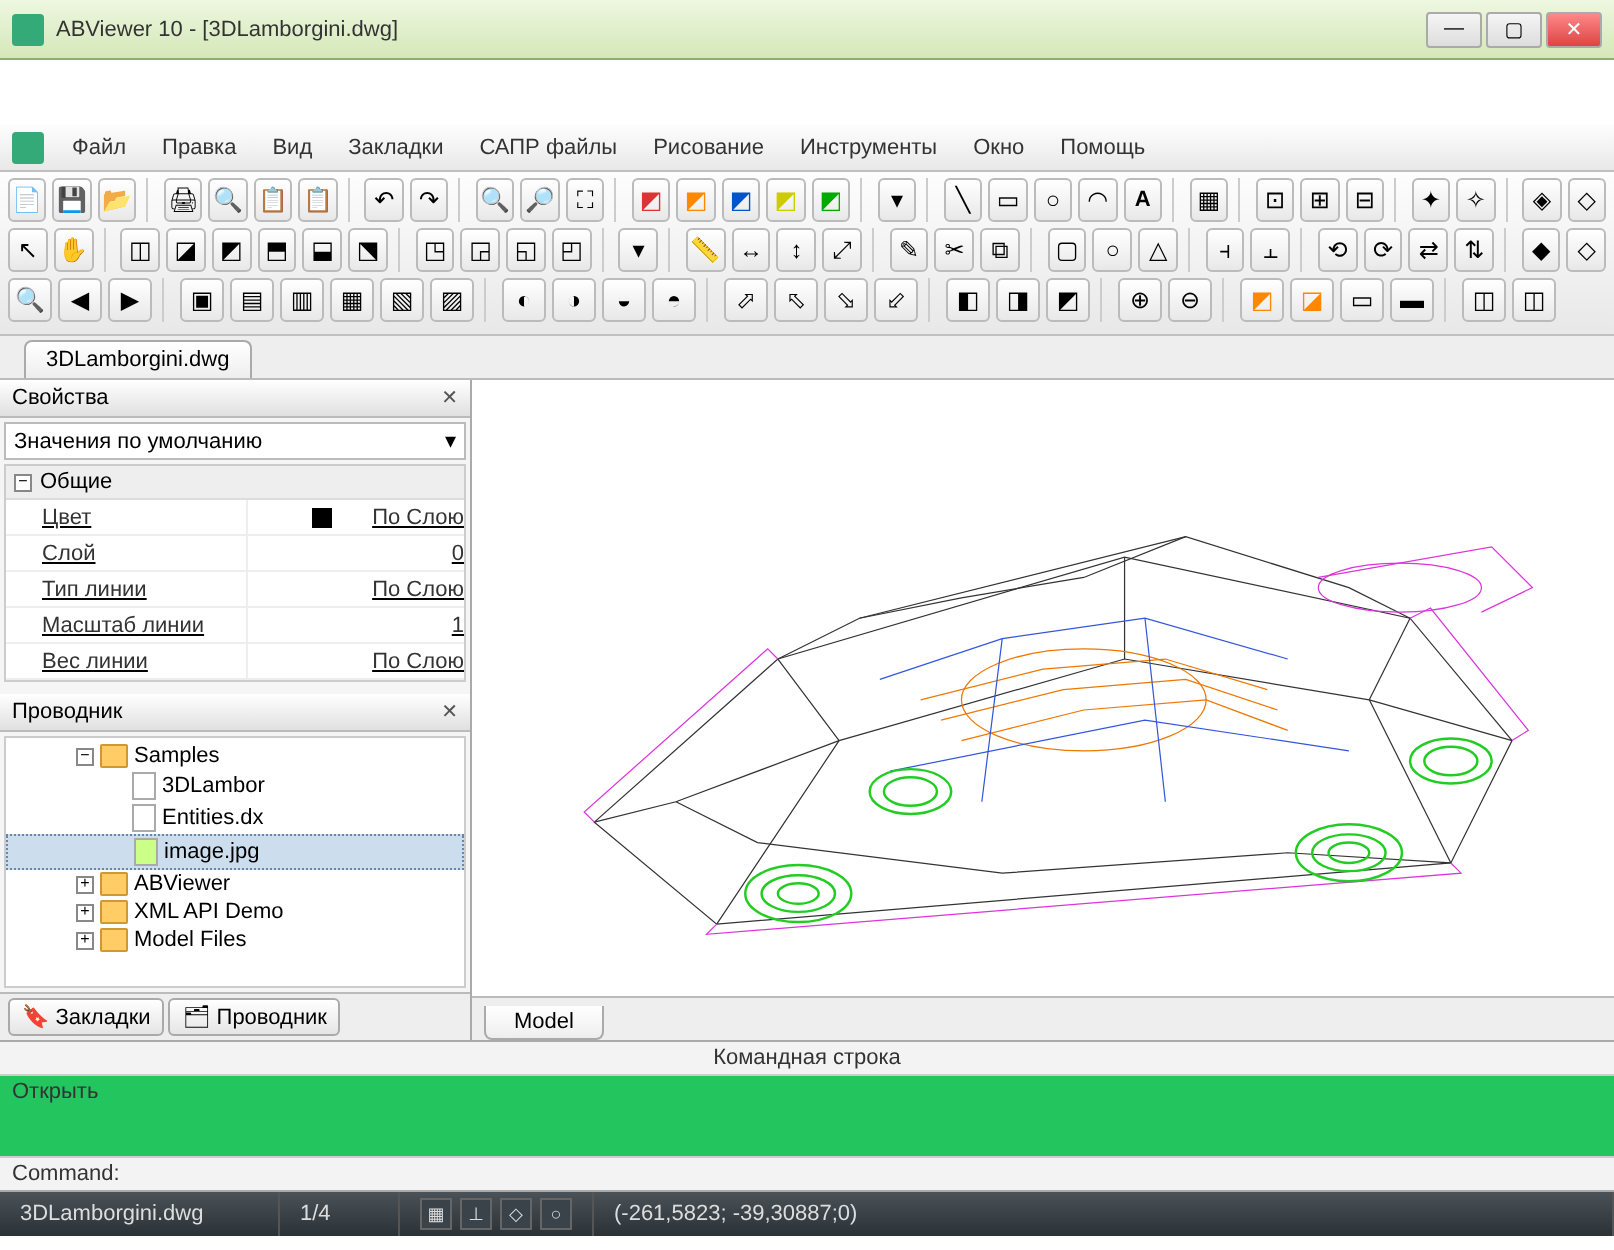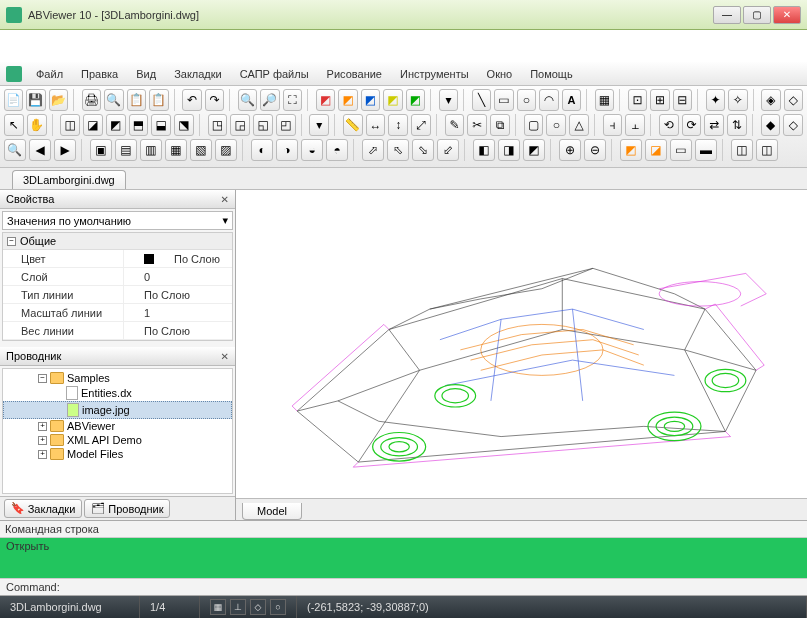--- a/index.html
+++ b/index.html
@@ -29,44 +29,44 @@
 .file-tab { background: linear-gradient(#fff,#eee); border: 1px solid #aaa; border-bottom: none; padding: 3px 10px; border-radius: 4px 4px 0 0; font-size: 11px; }
 
 
 .main { display: flex; height: 330px; }
 .sidebar { width: 236px; background: #f5f5f5; border-right: 1px solid #aaa; display:flex; flex-direction: column; }
 .panel-title { background: linear-gradient(#fff,#e0e0e0); border-bottom: 1px solid #bbb; padding: 3px 6px; display:flex; align-items:center; justify-content:space-between; }
 .panel-title .x { font-size: 10px; color:#555; cursor:pointer; }
 .dropdown { background:#fff; border: 1px solid #bbb; margin: 2px; padding: 2px 4px; display:flex; justify-content:space-between; align-items:center; }
 .prop-grid { background:#fff; border: 1px solid #ccc; margin: 0 2px; }
 .prop-section { background:#eee; padding: 2px 4px; border-bottom: 1px solid #ddd; display:flex; align-items:center; gap:4px; }
-.prop-row { display:flex; border-bottom: 1px solid #eee; height: 18px; align-items:center; }
+.prop-row { display:flex; border-bottom: 1px solid #eee; height: 18px; align-items:center;text-decoration:underline; }
 .prop-row .k { width: 120px; padding-left: 18px; color:#333; }
-.prop-row .v { flex: 1; padding-left: 20px; color:#333; border-left:1px solid #eee; height:100%; display:flex; align-items:center; gap:20px; }
+.prop-row .v { flex: 1; padding-left: 4px; color:#333; border-left:1px solid #eee; height:100%; display:flex; align-items:center; gap:20px;justify-content:flex-end; }
 .color-swatch { width:10px; height:10px; background:#000; display:inline-block; }
 .explorer { flex:1; background:#fff; border:1px solid #ccc; margin:2px; overflow:hidden; font-size:11px; }
 .tree { padding: 2px 0; }
 .tree-row { display:flex; align-items:center; padding: 1px 4px; gap:3px; white-space:nowrap; }
 .tree-row .indent { display:inline-block; }
 .folder-ico { width:14px; height:12px; background:#fc6; border:1px solid #c93; border-radius:1px; }
 .file-ico { width:12px; height:14px; background:#fff; border:1px solid #aaa; }
 .tree-row.sel { background:#cde; border:1px dotted #68a; }
 .expander { width:9px; height:9px; border:1px solid #888; display:flex; align-items:center; justify-content:center; font-size:8px; line-height:1; background:#fff; }
 .bottom-tabs { display:flex; gap:2px; padding:2px 4px; background:#eee; border-top:1px solid #bbb; }
 .bottom-tab { display:flex; align-items:center; gap:3px; background:linear-gradient(#fff,#e5e5e5); border:1px solid #aaa; padding:2px 6px; border-radius:3px; cursor:pointer; }
 
 
 .viewport { flex:1; background:#fff; position:relative; overflow:hidden; }
 .viewport svg { width:100%; height:100%; }
 .model-tab-strip { position:absolute; bottom:0; left:0; right:0; height:22px; background:#eee; border-top:1px solid #bbb; display:flex; align-items:flex-end; padding-left:6px; }
 .model-tab { background:linear-gradient(#fff,#eee); border:1px solid #aaa; padding:2px 14px; border-radius:0 0 4px 4px; border-top:none; }
 
 
 .cmd-area { border-top: 1px solid #aaa; }
-.cmd-label { background:#f3f3f3; border-bottom:1px solid #ccc; padding:2px 5px; color:#333; }
+.cmd-label { background:#f3f3f3; border-bottom:1px solid #ccc; padding:2px 5px; color:#333;text-align:center; }
 .cmd-body { background:#22c55e; padding:2px 6px; height:40px; color:#333; }
 .cmd-prompt { background:#f3f3f3; border-top:1px solid #ccc; border-bottom:1px solid #aaa; padding:2px 6px; color:#333; }
 
 
 .statusbar { height:22px; background: linear-gradient(#4a5258,#2a3238); display:flex; align-items:center; color:#ddd; font-size:11px; }
 .status-cell { padding: 0 10px; border-right:1px solid #555; height:100%; display:flex; align-items:center; gap:4px; }
 .status-cell.flex { flex:1; }
 .snap-btn { width:16px; height:16px; border:1px solid #666; background:#3a434a; display:flex; align-items:center; justify-content:center; font-size:9px; }
 </style>
 </head>
@@ -271,20 +271,25 @@
       <span class="x">✕</span>
     </div>
     <div class="explorer">
       <div class="tree">
         <div class="tree-row">
           <span class="indent" style="width:28px"></span>
             <span class="expander">−</span>
           <span class="folder-ico"></span>
           <span>Samples</span>
         </div>
+        <div class="tree-row">
+            <span class="indent" style="width:56px"></span>
+            <span class="file-ico"></span>
+            <span>3DLambor</span>
+          </div>
         <div class="tree-row">
             <span class="indent" style="width:56px"></span>
             <span class="file-ico"></span>
             <span>Entities.dx</span>
           </div>
         <div class="tree-row sel">
             <span class="indent" style="width:56px"></span>
             <span class="file-ico" style="background:#cf8"></span>
             <span>image.jpg</span>
           </div>

